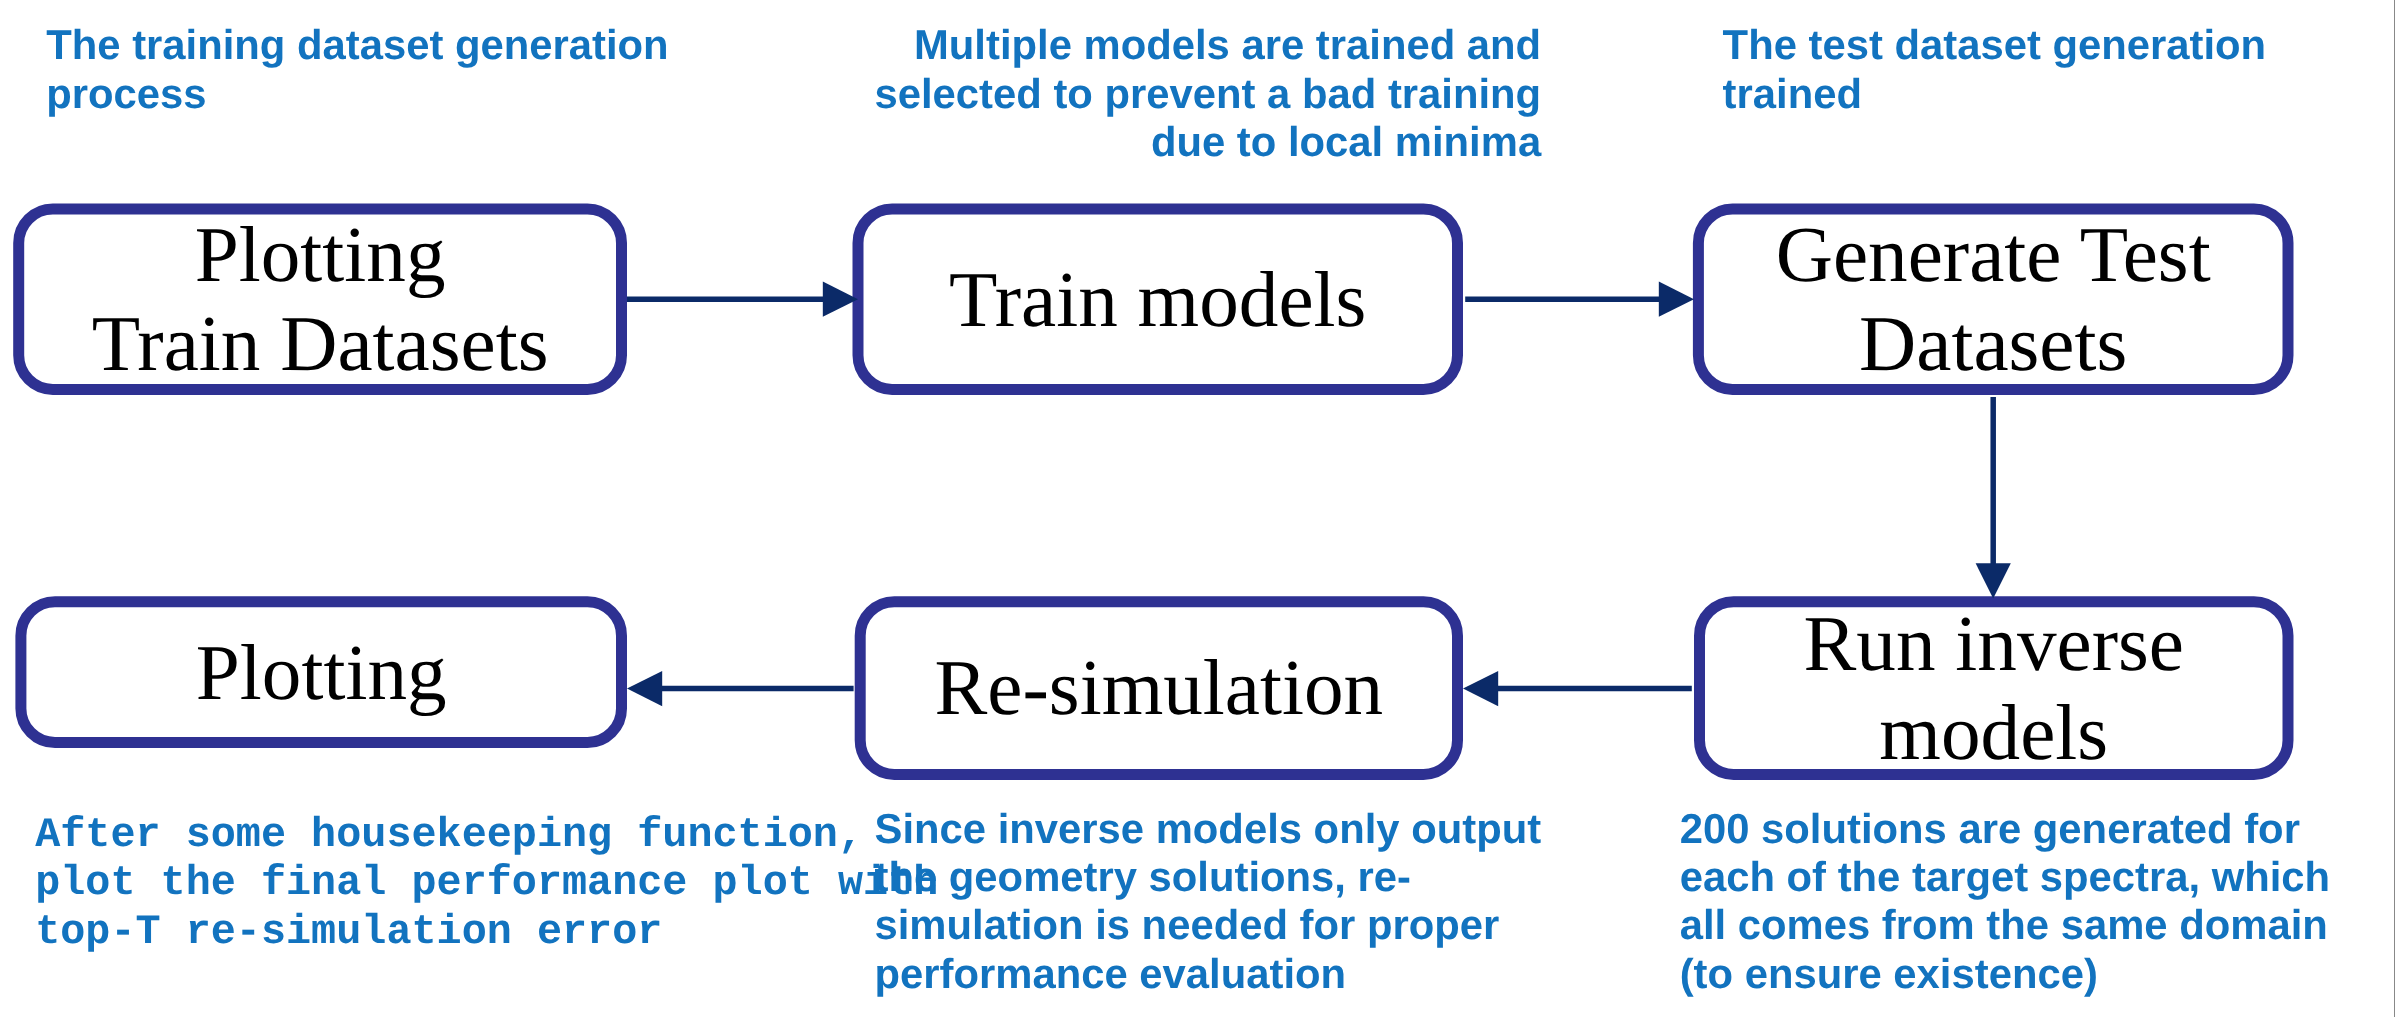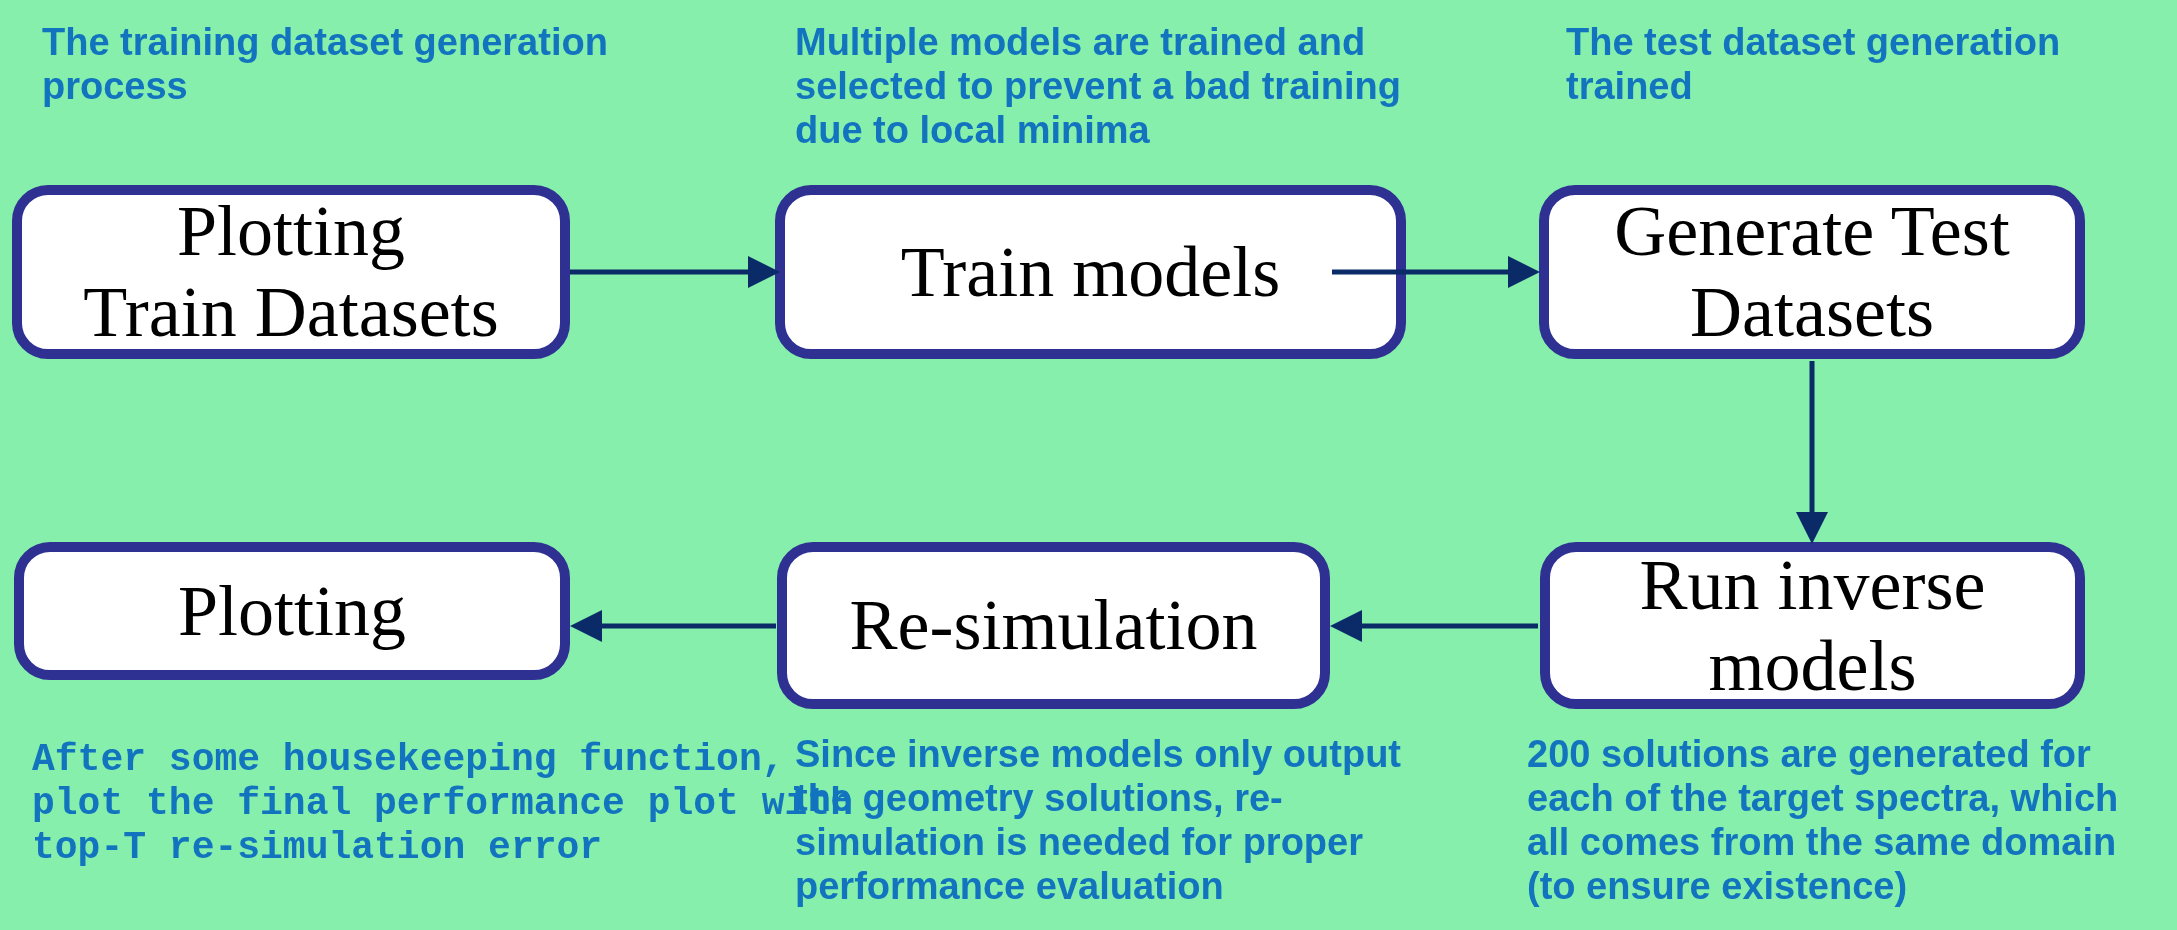--- a/index.html
+++ b/index.html
@@ -4,21 +4,21 @@
 <style>
   html, body {
     margin: 0;
     padding: 0;
     background: #000000;
   }
   .canvas {
     position: relative;
     width: 2177px;
     height: 930px;
-    background: #86efac;
+    background: #ffffff;
     overflow: hidden;
     font-family: "Liberation Sans", sans-serif;
   }
   .flow-box {
     position: absolute;
     background: #ffffff;
     border: 10px solid #2e3192;
     border-radius: 36px;
     display: flex;
     flex-direction: column;
@@ -38,29 +38,29 @@
     color: #1273bf;
     font-family: "Liberation Sans", sans-serif;
     font-size: 38px;
     font-weight: 700;
     line-height: 1.16;
     white-space: pre-line;
   }
 
   
   #box-generate-train { left: 12px;   top: 185px; width: 558px; height: 174px; }
-  #box-train-models   { left: 775px;  top: 185px; width: 631px; height: 174px; }
+  #box-train-models   { left: 775px;  top: 185px; width: 555px; height: 174px; }
   #box-generate-test  { left: 1539px; top: 185px; width: 546px; height: 174px; }
   #box-run-inverse    { left: 1540px; top: 542px; width: 545px; height: 167px; }
   #box-re-simulation  { left: 777px;  top: 542px; width: 553px; height: 167px; }
   #box-plotting       { left: 14px;   top: 542px; width: 556px; height: 138px; }
 
   
   #note-training-dataset { left: 42px;   top: 20px;  }
-  #note-train-models     { left: 795px;  top: 20px;  }
+  #note-train-models     { left: 795px;  top: 20px; text-align: right;  }
   #note-test-dataset     { left: 1566px; top: 20px;  }
   #note-run-inverse      { left: 1527px; top: 732px; }
   #note-re-simulation    { left: 795px;  top: 732px; }
   #note-plotting         { left: 32px;   top: 738px; font-family: Liberation Mono, monospace; }
 
   .arrow-layer {
     position: absolute;
     left: 0; top: 0;
     width: 2177px;
     height: 930px;

